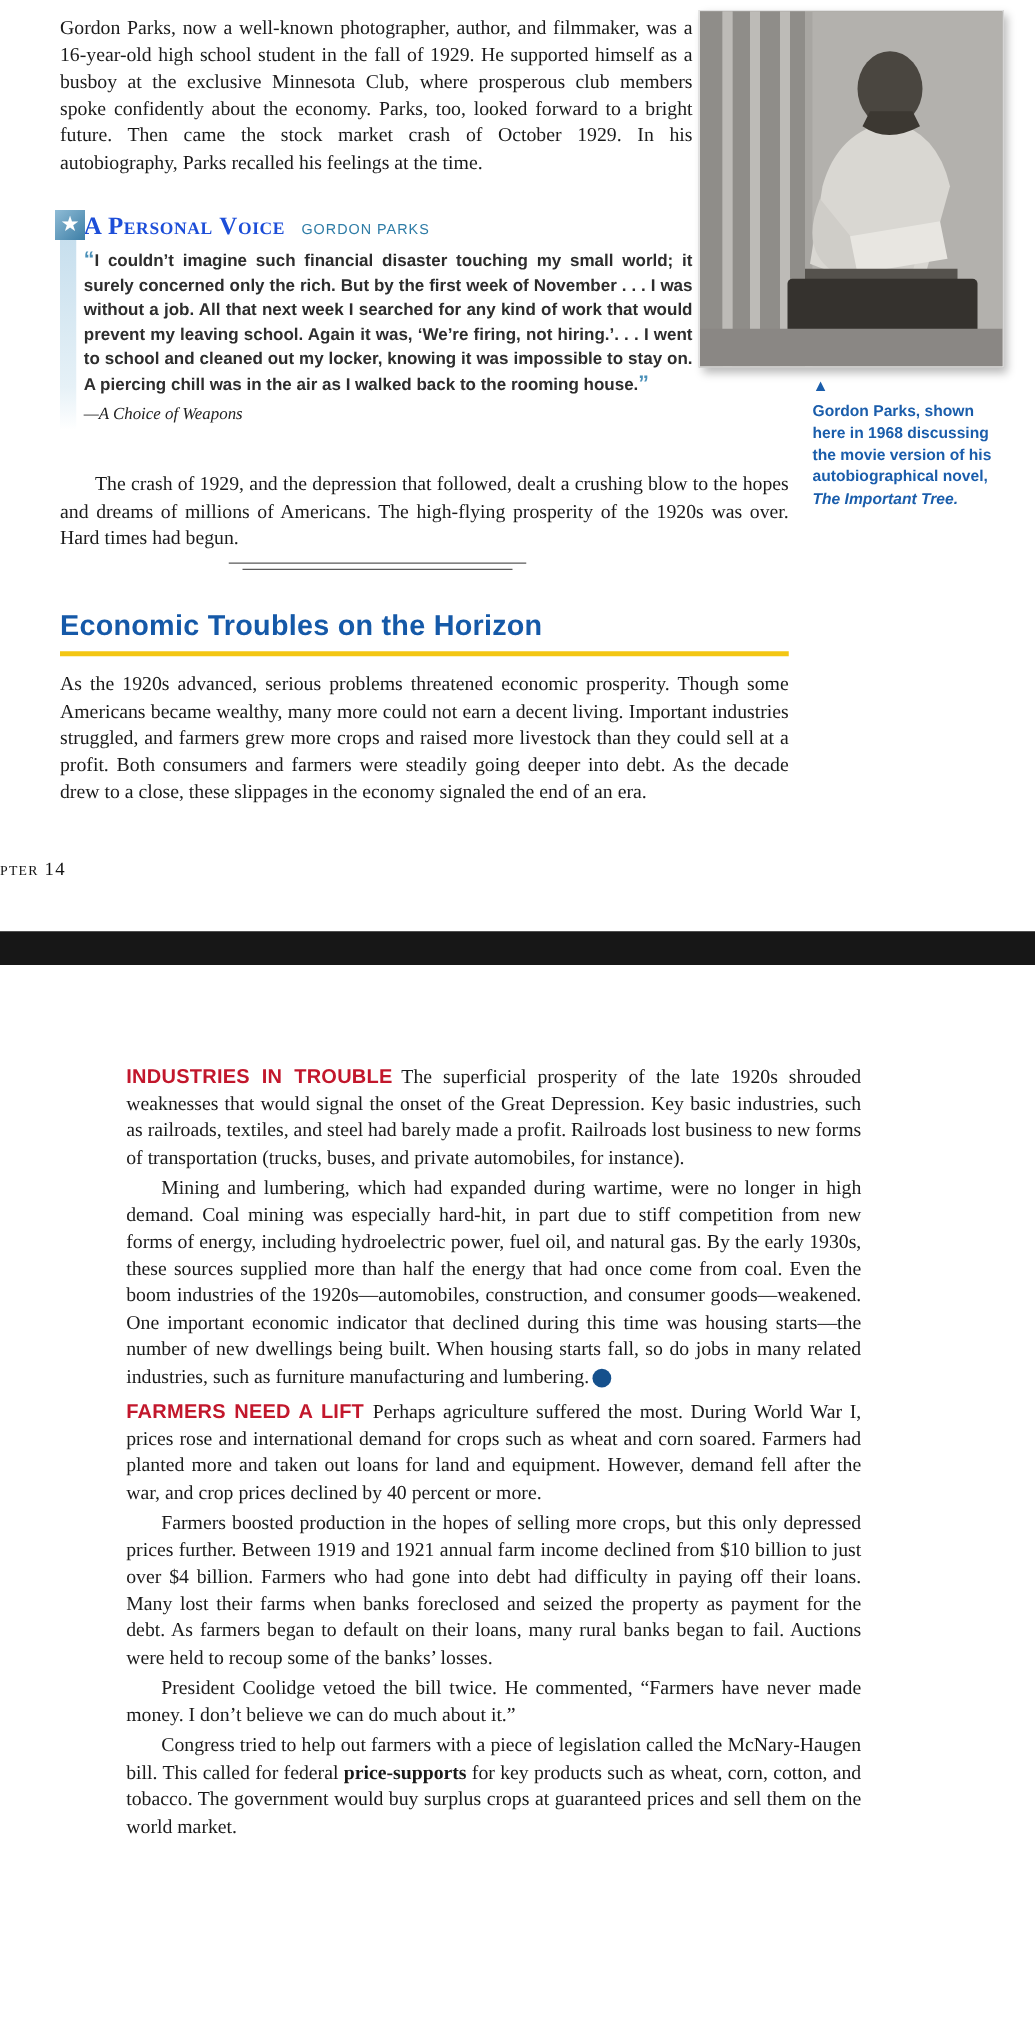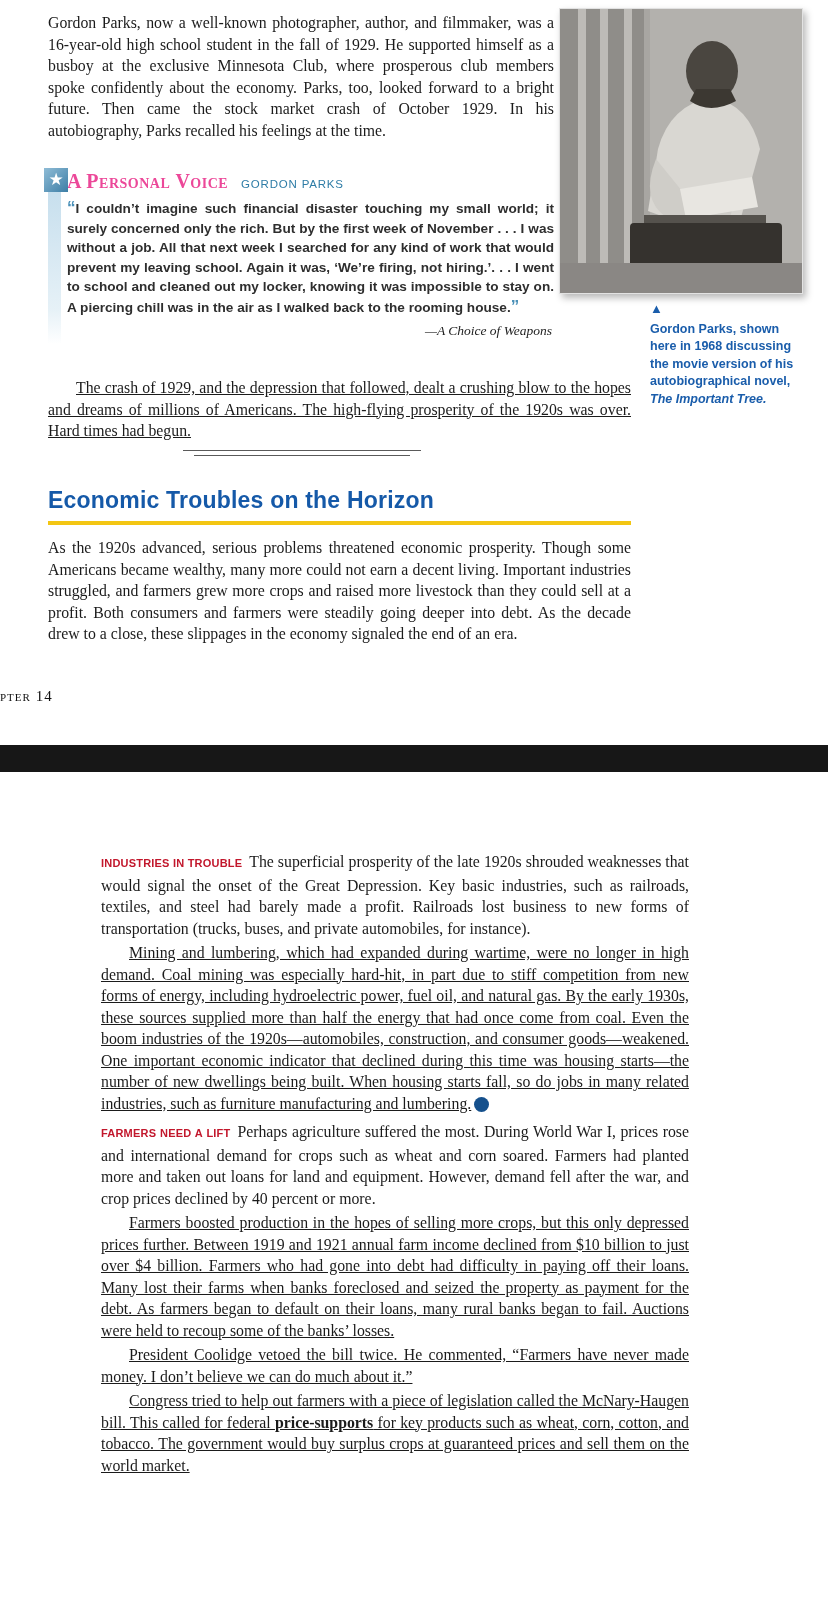--- a/index.html
+++ b/index.html
@@ -1,43 +1,43 @@
 <!DOCTYPE html>
 <html><head>
 <meta charset="utf-8">
 <style>
   * { box-sizing: border-box; }
   html, body { margin: 0; padding: 0; background: #ffffff; }
   body { width: 828px; height: 1624px; overflow: hidden; font-family: "Liberation Serif", serif; color: #1b1b1b; }
   .sheet { position: relative; width: 732px; height: 1624px; background: #fff; }
 
   .body-text { font-size: 15.8px; line-height: 21.5px; text-align: justify; margin: 0; }
-  .indent { text-indent: 28px; text-decoration: underline; }
+  .indent { text-indent: 28px; }
 
   
   .intro { position: absolute; top: 12px; left: 48px; width: 506px; }
 
   .photo { position: absolute; top: 8px; left: 559px; width: 244px; height: 286px; margin: 0;
            border: 1px solid #e2e2e2; box-shadow: 3px 4px 7px rgba(0,0,0,.28); background: #a8a6a2; }
 
   .pv-block { position: absolute; top: 170px; left: 48px; width: 506px; padding-left: 19px; }
   .pv-bar { position: absolute; left: 0; top: 2px; width: 13px; height: 172px;
             background: linear-gradient(180deg, #c2dcec 0%, #e6f1f7 80%, #ffffff 100%); }
   .pv-head { position: relative; margin-bottom: 5px; }
   .pv-star { position: absolute; left: -23px; top: -2px; width: 24px; height: 24px; text-align: center;
              line-height: 24px; font-size: 17px; color: #ffffff; background: linear-gradient(135deg,#8fbcd6,#3d7ea6);
              font-family: "Liberation Sans", sans-serif; }
   .pv-label { font-family: "Liberation Serif", serif; font-variant: small-caps; font-weight: 700;
-              font-size: 20px; color: #ec4899; letter-spacing: .5px; }
+              font-size: 20px; color: #1d4ed8; letter-spacing: .5px; }
   .pv-speaker { font-family: "Liberation Sans", sans-serif; font-size: 11.5px; font-weight: 400;
                 color: #2e7ca6; letter-spacing: .8px; margin-left: 9px; margin-top: 28px; }
   .pv-quote { font-family: "Liberation Sans", sans-serif; font-weight: 700; font-size: 13.6px;
               line-height: 19.6px; color: #2e2e2e; text-align: justify; margin: 0; }
   .qmark { color: #4a90b8; font-size: 1.25em; }
-  .pv-attr { text-align: right; font-style: italic; font-size: 13.5px; color: #222; margin-top: 5px; padding-right: 2px; }
+  .pv-attr { text-align: left; font-style: italic; font-size: 13.5px; color: #222; margin-top: 5px; padding-right: 2px; }
 
   .crash { position: absolute; top: 377px; left: 48px; width: 583px; }
 
   .caption { position: absolute; top: 300px; left: 650px; width: 152px;
              font-family: "Liberation Sans", sans-serif; font-weight: 700; font-size: 12.5px;
              line-height: 17.5px; color: #1a5dab; }
   .caption-marker { color: #1a5dab; font-size: 13px; margin-bottom: 3px; }
   .caption .novel { font-style: italic; }
 
   .divider { position: absolute; top: 450px; left: 183px; width: 238px; }
@@ -69,21 +69,21 @@
                  font-size: 13px; line-height: 18px; color: #1a5dab; }
   .margin-q { margin-top: 8px; font-family: "Liberation Sans", sans-serif; font-size: 11.5px;
               line-height: 15.5px; color: #222; }
   .margin-q .gap { margin-top: 7px; }
   .margin-line { display: block; }
 
   .body-col { position: absolute; top: 79px; left: 101px; width: 588px; }
   .body-col p { margin: 0 0 3px 0; }
   .body-col p.sp-before { margin-top: 7px; }
 
-  .red-head { font-family: "Liberation Sans", sans-serif; font-weight: 700; font-size: 11px;
+  .red-head { font-family: "Liberation Sans", sans-serif; font-weight: 700; font-size: 16px;
               color: #c2172c; letter-spacing: .2px; margin-right: 7px; }
   .bold-term { font-weight: 700; }
   .circle-a { display: inline-block; width: 15px; height: 15px; border-radius: 50%; background: #15508c;
               color: #fff; font-family: "Liberation Sans", sans-serif; font-weight: 700; font-size: 10px;
               line-height: 15px; text-align: center; vertical-align: 1px; margin-left: 3px; }
 </style>
 </head>
 <body>
 
 <div class="sheet">

